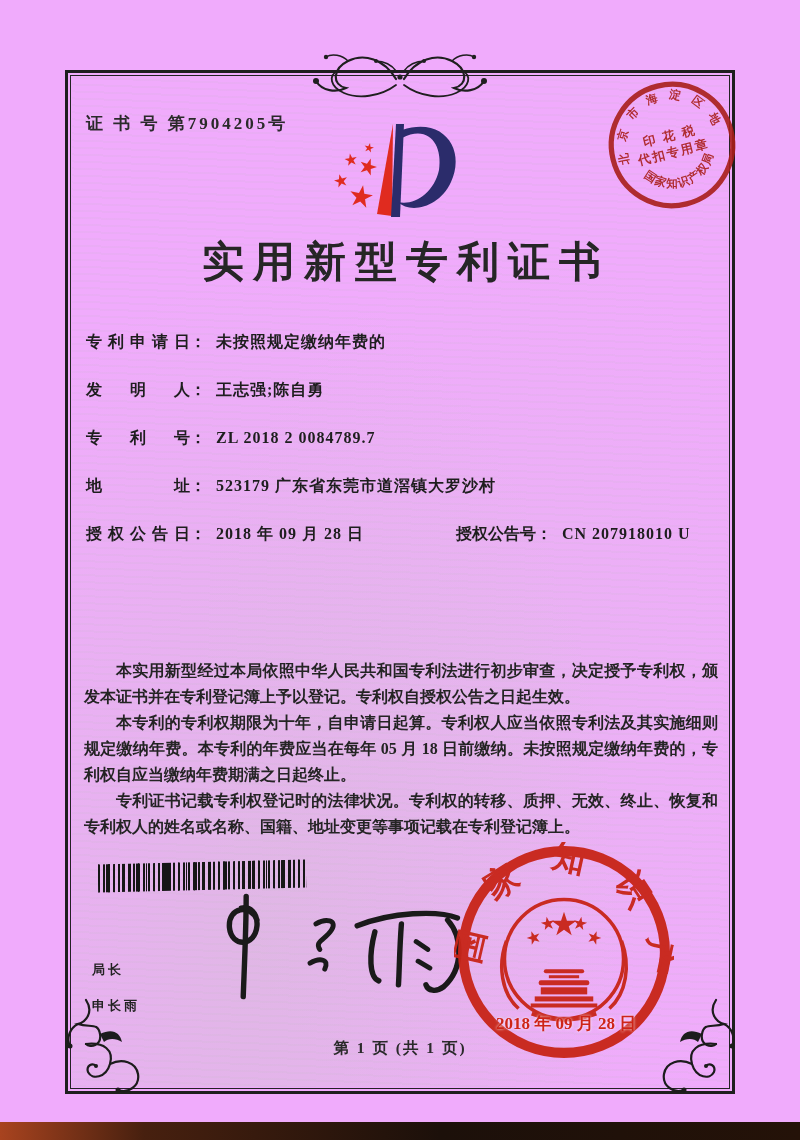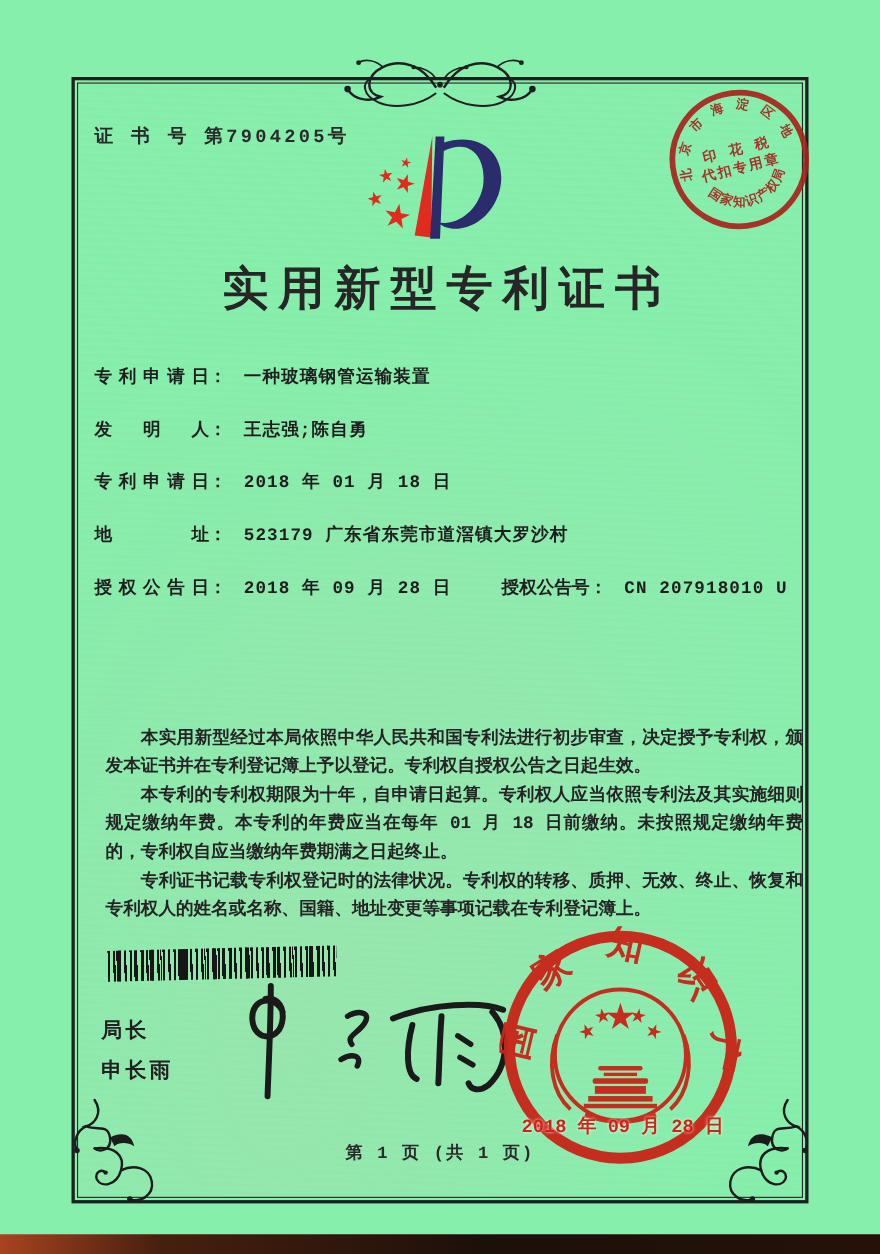--- a/index.html
+++ b/index.html
@@ -1,18 +1,18 @@
 <!DOCTYPE html>
 <html><head>
 <meta charset="utf-8">
 <style>
   html,body{margin:0;padding:0;background:#e9e9e7;}
   .photo{position:relative;width:800px;height:1140px;background:#ffffff;overflow:hidden;
          font-family:"Liberation Serif","DejaVu Serif",serif;color:#1e1e1e;}
-  .paper{position:absolute;left:0;top:0;width:800px;height:1122px;background:#86efac;font-family:Liberation Mono, monospace;}
+  .paper{position:absolute;left:0;top:0;width:800px;height:1122px;background:#f0abfc;}
   
   .frame{position:absolute;left:65px;top:70px;width:670px;height:1024px;
          border:3px solid #1f1f1f;box-sizing:border-box;}
   .frame-inner{position:absolute;left:2px;top:2px;right:2px;bottom:2px;
          border:1px solid #232323;}
   .texture{position:absolute;left:4px;top:4px;right:4px;bottom:4px;
     background-image:
       radial-gradient(ellipse at 28% 86%, rgba(188,210,178,0.30), transparent 55%),
       radial-gradient(ellipse at 68% 62%, rgba(198,214,192,0.16), transparent 52%),
       repeating-linear-gradient(2deg, rgba(158,184,158,0.07) 0 2px, transparent 2px 7px);}
@@ -30,29 +30,29 @@
   .title{position:absolute;left:0;top:228px;width:800px;margin:6px;text-align:center;
          font-size:42px;font-weight:700;letter-spacing:9px;color:#262626;}
   .fields{position:absolute;left:86px;top:332px;width:560px;font-size:16px;font-weight:600;}
   .frow{position:relative;height:26px;margin-bottom:22px;white-space:nowrap;}
   .flabel{display:inline-block;width:104px;text-align:justify;text-align-last:justify;
           -moz-text-align-last:justify;text-justify:inter-character;vertical-align:top;}
   .fcolon{display:inline-block;margin:0 6px 0 0;}
   .fvalue{letter-spacing:1px;}
   .gazette{position:absolute;left:370px;top:0;}
   .gazette .glabel{display:inline-block;}
-  .paragraphs{position:absolute;left:96px;top:658px;width:634px;font-size:16px;
+  .paragraphs{position:absolute;left:84px;top:658px;width:634px;font-size:16px;
           font-weight:600;line-height:26px;text-align:justify;color:#242424;}
   .paragraphs p{margin:0;text-indent:2em;}
   .barcode{position:absolute;left:98px;top:862px;width:208px;height:28px;transform:rotate(-1.4deg);
     background:
       repeating-linear-gradient(90deg,#161616 0 2px,transparent 2px 5px),
       repeating-linear-gradient(90deg,#161616 0 1px,transparent 1px 8px),
       repeating-linear-gradient(90deg,transparent 0 9px,#161616 9px 12px,transparent 12px 29px);}
-  .officials{position:absolute;left:92px;top:920px;font-size:19px;font-weight:600;
+  .officials{position:absolute;left:92px;top:952px;font-size:13px;font-weight:600;
              line-height:36px;letter-spacing:3px;color:#222;}
   .signature{position:absolute;left:200px;top:888px;}
   .seal{position:absolute;left:454px;top:842px;opacity:.96;}
   .seal-arc{font-size:33px;font-weight:700;fill:#c8261a;letter-spacing:30px;}
   .seal-date{position:absolute;left:462px;top:1012px;width:208px;text-align:center;
              font-size:17px;font-weight:700;color:#ce2418;
              text-shadow:0 0 3px rgba(255,255,255,.9);}
   .footer{position:absolute;left:0;top:1038px;width:800px;text-align:center;
           font-size:15.5px;font-weight:600;letter-spacing:2px;color:#2a2a2a;}
   .table-strip{position:absolute;left:0;bottom:0;width:800px;height:18px;
@@ -142,47 +142,47 @@
         <path d="M78,32 C120,18 142,52 127,84 C115,110 86,116 74,104
                  C90,108 110,95 115,72 C119,46 104,26 78,40 Z"></path>
       </g>
     </svg>
 
     <h1 class="title">实用新型专利证书</h1>
 
     <div class="fields">
       <div class="frow">
         <span class="flabel">专利申请日</span><span class="fcolon">：</span>
-        <span class="fvalue">一种玻璃钢管运输装置</span>
+        <span class="fvalue">未按照规定缴纳年费的</span>
       </div>
       <div class="frow">
         <span class="flabel">发明人</span><span class="fcolon">：</span>
         <span class="fvalue">王志强;陈自勇</span>
       </div>
       <div class="frow">
-        <span class="flabel">专利申请日</span><span class="fcolon">：</span>
-        <span class="fvalue">2018 年 01 月 18 日</span>
+        <span class="flabel">专利号</span><span class="fcolon">：</span>
+        <span class="fvalue">ZL 2018 2 0084789.7</span>
       </div>
       <div class="frow">
         <span class="flabel">地址</span><span class="fcolon">：</span>
         <span class="fvalue">523179 广东省东莞市道滘镇大罗沙村</span>
       </div>
       <div class="frow">
         <span class="flabel">授权公告日</span><span class="fcolon">：</span>
         <span class="fvalue">2018 年 09 月 28 日</span>
         <span class="gazette">
           <span class="glabel">授权公告号</span><span class="fcolon">：</span>
           <span class="fvalue">CN 207918010 U</span>
         </span>
       </div>
     </div>
 
     <div class="paragraphs">
       <p>本实用新型经过本局依照中华人民共和国专利法进行初步审查，决定授予专利权，颁发本证书并在专利登记簿上予以登记。专利权自授权公告之日起生效。</p>
-      <p>本专利的专利权期限为十年，自申请日起算。专利权人应当依照专利法及其实施细则规定缴纳年费。本专利的年费应当在每年 01 月 18 日前缴纳。未按照规定缴纳年费的，专利权自应当缴纳年费期满之日起终止。</p>
+      <p>本专利的专利权期限为十年，自申请日起算。专利权人应当依照专利法及其实施细则规定缴纳年费。本专利的年费应当在每年 05 月 18 日前缴纳。未按照规定缴纳年费的，专利权自应当缴纳年费期满之日起终止。</p>
       <p>专利证书记载专利权登记时的法律状况。专利权的转移、质押、无效、终止、恢复和专利权人的姓名或名称、国籍、地址变更等事项记载在专利登记簿上。</p>
     </div>
 
     <div class="barcode"></div>
 
     <div class="officials">
       <div>局长</div>
       <div>申长雨</div>
     </div>
 

